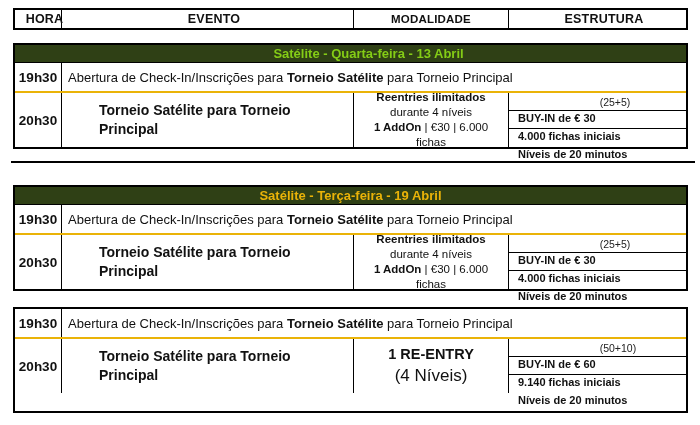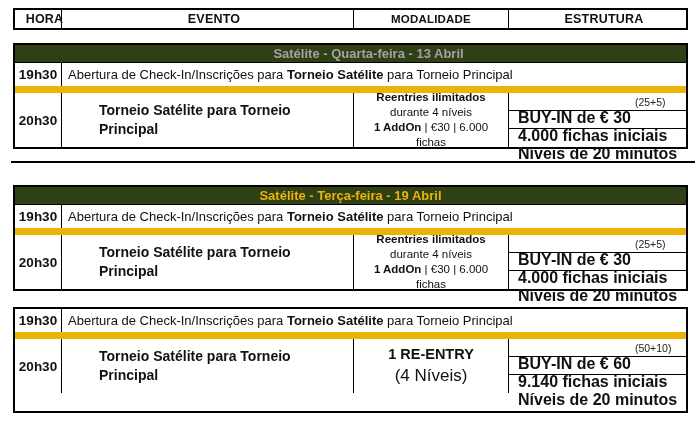--- a/index.html
+++ b/index.html
@@ -4,21 +4,21 @@
 <style>
   html,body{margin:0;padding:0;background:#ffffff;}
   .canvas{
     position:relative;width:700px;height:425px;background:#ffffff;
     font-family:"Liberation Sans",sans-serif;color:#111;overflow:hidden;
   }
   .tbl{
     position:absolute;left:13px;width:675px;box-sizing:border-box;
     border:2px solid #000;background:#fff;
   }
-  .row{display:flex;box-sizing:border-box;border-bottom:7px solid #eab308;}
+  .row{display:flex;box-sizing:border-box;border-bottom:2px solid #eab308;}
   .row:last-child{border-bottom:none;}
   .cell{box-sizing:border-box;border-right:1px solid #000;}
   .cell:last-child{border-right:none;}
   .c-hora{width:47px;display:flex;align-items:center;justify-content:center;flex:none;}
   .c-evento{width:292px;flex:none;}
   .c-mod{width:155px;flex:none;}
   .c-estr{flex:1;}
   
   .header-tbl{top:8px;height:22px;}
   .header-tbl .row{height:100%;border-bottom:none;}
@@ -38,41 +38,41 @@
   .r-main{height:54px;}
   .event-wrap{display:flex;align-items:center;height:100%;padding-left:37px;}
   .event-name{font-weight:bold;font-size:14px;line-height:1.35;width:230px;}
   .c-mod{display:flex;flex-direction:column;align-items:center;justify-content:center;
          text-align:center;font-size:11.5px;line-height:1.3;padding:0 5px;}
   .mod-big{font-weight:bold;font-size:14.5px;}
   .mod-small{font-size:17px;margin-top:2px;}
   .sub{height:18px;display:flex;align-items:center;padding-left:9px;
        border-bottom:1px solid #000;box-sizing:border-box;white-space:nowrap;}
   .sub:last-child{border-bottom:none;}
-  .sub b{font-size:16px;margin-top:32px;}
+  .sub b{font-size:11px;margin-top:32px;}
   .sub .note{font-size:10.5px;margin-left:4px;color:#222;}
   .divider{position:absolute;left:11px;top:161px;width:684px;height:2px;background:#000;}
   .pos-s1{top:43px;} .pos-s2{top:185px;} .pos-s3{top:307px;}
 </style>
 </head>
 <body>
 
 <div class="canvas">
 
   <div class="tbl header-tbl">
     <div class="row">
       <div class="cell c-hora th">HORA</div>
       <div class="cell c-evento th">EVENTO</div>
       <div class="cell c-mod th">MODALIDADE</div>
       <div class="cell c-estr th">ESTRUTURA</div>
     </div>
   </div>
 
   <div class="tbl section-tbl pos-s1">
-    <div class="band" style="background-color: rgb(47, 64, 21); color: #a3a3a3; padding-left: 36px;">
+    <div class="band" style="background-color: rgb(47, 64, 21); color: #84cc16; padding-left: 36px;">
       <span>Satélite - Quarta-feira - 13 Abril</span>
     </div>
     <div class="row r-checkin">
       <div class="cell c-hora time">19h30</div>
       <div class="cell c-checkin">
         <span><span>Abertura de Check-In/Inscrições para </span><b>Torneio Satélite</b><span> para Torneio Principal</span></span>
       </div>
     </div>
     <div class="row r-main">
       <div class="cell c-hora time">20h30</div>

